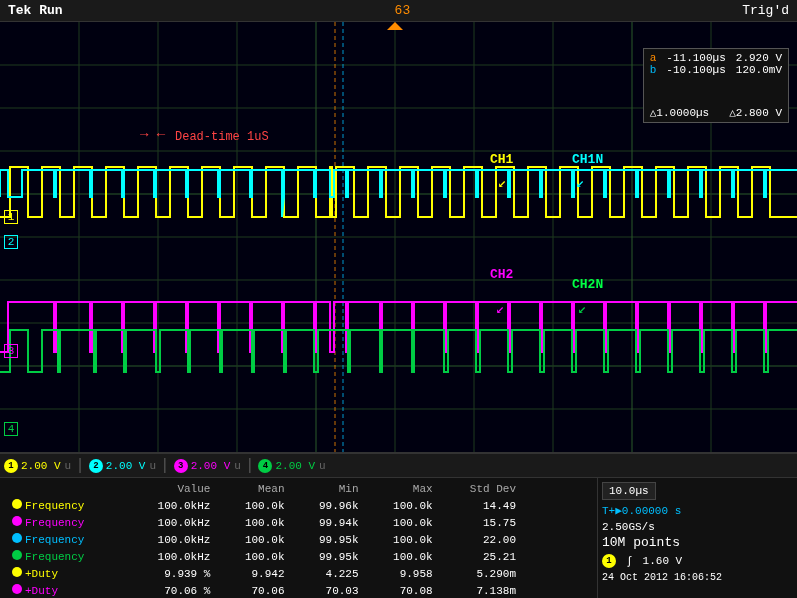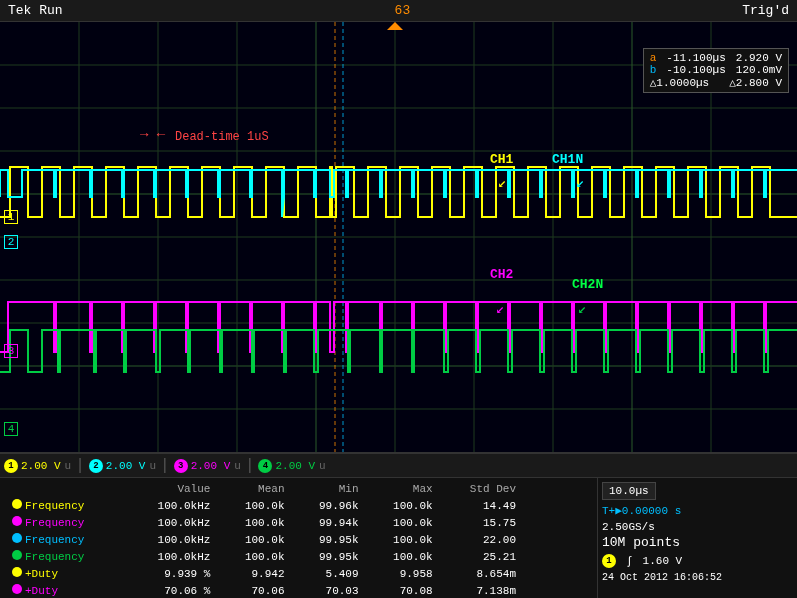--- a/index.html
+++ b/index.html
@@ -21,21 +21,21 @@
     
     #top-bar {
       display: flex;
       justify-content: space-between;
       align-items: center;
       background: #1a1a1a;
       padding: 2px 8px;
       height: 22px;
       border-bottom: 1px solid #333;
     }
-    .top-left { color: #fff; font-size: 13px; font-weight: normal; }
+    .top-left { color: #fff; font-size: 13px; font-weight: bold; }
     .top-center { color: #ff8c00; font-size: 13px; }
     .top-right { color: #fff; font-size: 13px; }
 
     
     #osc-area {
       position: relative;
       width: 797px;
       height: 430px;
       background: #000010;
       overflow: hidden;
@@ -79,21 +79,21 @@
       right: 8px;
       background: #111;
       border: 1px solid #555;
       padding: 3px 6px;
       font-size: 11px;
       color: #fff;
     }
     .cursor-row { display: flex; justify-content: space-between; gap: 10px; }
     .cur-a { color: #ff8c00; }
     .cur-b { color: #00bfff; }
-    .cur-d { color: #fff; }
+    .cur-d { color: #fff; margin-top: 30px; }
 
     
     #bottom-section {
       background: #111;
       height: 146px;
       border-top: 2px solid #333;
     }
 
     
     #ch-settings-bar {
@@ -365,21 +365,21 @@
       </div>
     </div>
 
     <div class="dead-time-arrows">→ ←</div>
     <div class="dead-time-label">Dead-time 1uS</div>
 
     <div class="wf-label ch1-label" style="top:130px; left:490px;">CH1</div>
 
     <div style="position:absolute;top:152px;left:498px;color:#ffff00;font-size:14px;">↙</div>
 
-    <div class="wf-label ch1n-label" style="top:130px; left:552px;">CH1N</div>
+    <div class="wf-label ch1n-label" style="top:130px; left:572px;">CH1N</div>
     <div style="position:absolute;top:152px;left:576px;color:#00ffff;font-size:14px;">↙</div>
 
     <div class="wf-label ch2-label" style="top:245px; left:490px;text-align:center;">CH2</div>
     <div style="position:absolute;top:278px;left:496px;color:#ff00ff;font-size:14px;">↙</div>
 
     <div class="wf-label ch2n-label" style="top:255px; left:572px;">CH2N</div>
     <div style="position:absolute;top:278px;left:578px;color:#00cc44;font-size:14px;">↙</div>
 
     <div style="position:absolute;left:4px;top:188px;color:#ffff00;font-size:11px;border:1px solid #ffff00;width:14px;height:14px;display:flex;align-items:center;justify-content:center;">1</div>
     <div style="position:absolute;left:4px;top:213px;color:#00ffff;font-size:11px;border:1px solid #00ffff;width:14px;height:14px;display:flex;align-items:center;justify-content:center;">2</div>
@@ -470,23 +470,23 @@
     <td class="meas-val">99.95k</td>
     <td class="meas-val">100.0k</td>
     <td class="meas-val">25.21</td>
   </tr>
               <tr>
     <td style="color:#ffff00;text-align:left;">
       <span style="display:inline-block;width:10px;height:10px;background:#ffff00;border-radius:50%;margin-right:3px;"></span>+Duty
     </td>
     <td class="meas-val">9.939 %</td>
     <td class="meas-val">9.942</td>
-    <td class="meas-val">5.409</td>
+    <td class="meas-val">4.225</td>
     <td class="meas-val">9.958</td>
-    <td class="meas-val">8.654m</td>
+    <td class="meas-val">5.290m</td>
   </tr>
               <tr>
     <td style="color:#ff00ff;text-align:left;">
       <span style="display:inline-block;width:10px;height:10px;background:#ff00ff;border-radius:50%;margin-right:3px;"></span>+Duty
     </td>
     <td class="meas-val">70.06 %</td>
     <td class="meas-val">70.06</td>
     <td class="meas-val">70.03</td>
     <td class="meas-val">70.08</td>
     <td class="meas-val">7.138m</td>

